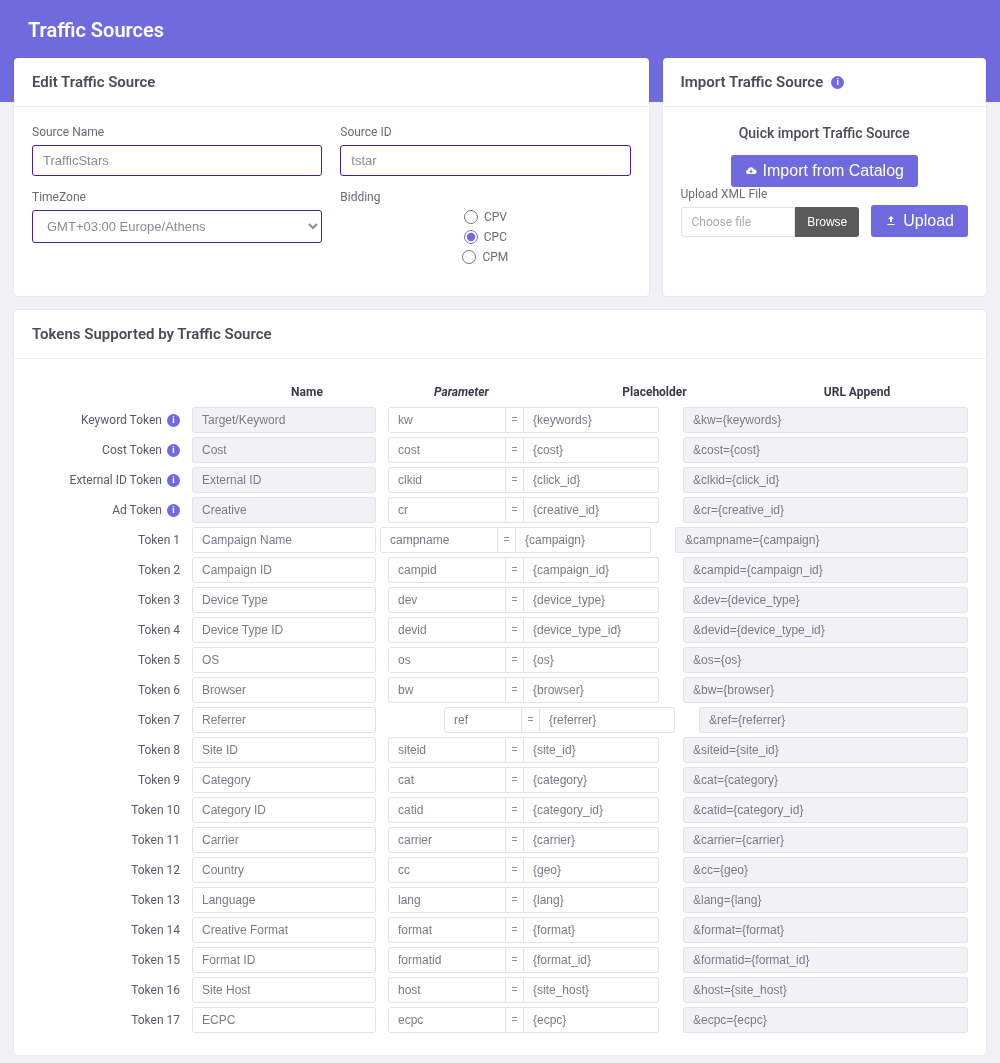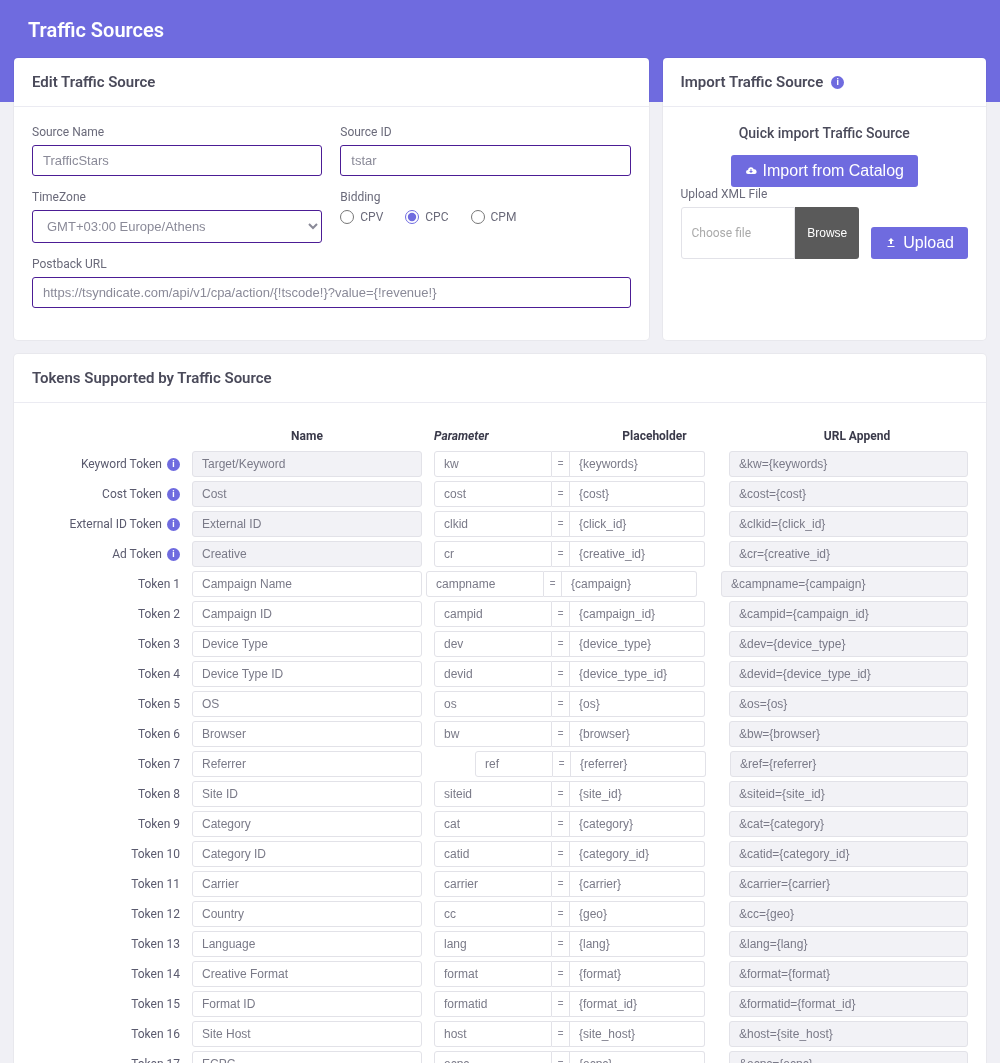--- a/index.html
+++ b/index.html
@@ -11,31 +11,31 @@
 .card { background: #fff; border-radius: 4px; box-shadow: 0 0 0 1px rgba(0,0,0,0.03); }
 .card-hd { padding: 15px 18px; border-bottom: 1px solid #ebebf2; font-size: 15px; font-weight: 600; color: #4a4a5a; display:flex; align-items:center; gap:8px;}
 .card-bd { padding: 18px; }
 .left-card { flex: 0 0 calc(66% - 7px); }
 .right-card { flex: 1; }
 .form-row { display: flex; gap: 18px; }
 .form-group { flex: 1; margin-bottom: 14px; }
 .form-label { display: block; font-size: 12px; color: #6a6a7a; margin-bottom: 6px; }
 .form-control { width: 100%; padding: 7px 10px; border: 1px solid #4c1d95; border-radius: 3px; font-size: 13px; color: #8a8a98; background:#fff; }
 select.form-control { appearance: auto; }
-.bidding { display: flex; gap: 22px; align-items: center; }
+.bidding { display: flex; gap: 6px; align-items: center; flex-direction: column; }
 .radio-item { display: inline-flex; align-items: center; gap: 6px; font-size: 12px; color: #6a6a7a; }
 .radio-item input { accent-color: #6f6bdf; width:14px; height:14px; }
 .right-bd { text-align: center; }
 .quick-title { font-size: 14px; color: #4a4a5a; margin-bottom: 14px; font-weight:500; }
 .btn { display: inline-flex; align-items:center; gap:6px; padding: 7px 14px; border: none; border-radius: 3px; font-size: 16px; cursor: pointer; }
 .btn-primary { background: #6f6bdf; color: #fff; }
 .upload-row { display:flex; gap:12px; align-items:flex-end; text-align:left;}
 .upload-group { flex:1; }
 .file-row { display:flex; }
-.file-input { flex:1; border:1px solid #e2e2e8; border-radius:3px 0 0 3px; padding:18px 10px; font-size:12px; color:#aaa; background:#fff;}
+.file-input { flex:1; border:1px solid #e2e2e8; border-radius:3px 0 0 3px; padding:7px 10px; font-size:12px; color:#aaa; background:#fff;}
 .browse-btn { background:#5a5a5a; color:#fff; border:none; padding:7px 12px; font-size:12px; border-radius:0 3px 3px 0; cursor:pointer;}
 .tokens-card { width:100%; }
 .tokens-hd { padding:15px 18px; font-size:15px; font-weight:600; color:#4a4a5a; border-bottom:1px solid #ebebf2;}
 .tokens-bd { padding:18px; }
 .token-table { display:flex; flex-direction:column; }
 .thead { display:flex; font-weight:700; font-size:12px; color:#3a3a4a; padding:8px 0;}
 .tcol-label { flex:0 0 160px; text-align:right; padding-right:12px; }
 .tcol-name { flex:0 0 230px; text-align:center; }
 .tcol-param { flex:0 0 135px; text-align:left; margin-left:12px;font-style:italic;}
 .tcol-eq { flex:0 0 18px; }
@@ -44,21 +44,21 @@
 .trow { display:flex; align-items:center; margin-bottom:4px; }
 .trow .tcol-label { font-size:12px; color:#5a5a6e; display:flex; justify-content:flex-end; align-items:center; gap:5px;}
 .tinput { width:100%; padding:5px 9px; border:1px solid #e2e2e8; border-radius:3px; font-size:12px; color:#7a7a88; background:#fff;}
 .tinput.ro { background:#f2f2f6; color:#7a7a88; }
 .eq { width:18px; text-align:center; font-size:12px; color:#8a8a98; border:1px solid #e2e2e8; border-left:none; padding:5px 0; background:#fff;}
 .param-wrap { display:flex; width:118px; }
 .param-wrap .tinput { border-radius:3px 0 0 3px; }
 .plh-wrap { width:135px; }
 .plh-wrap .tinput { border-radius:0 3px 3px 0; border-left:none;}
 .append-wrap { flex:1; margin-left:24px;}
-.name-wrap { width:230px; }
+.name-wrap { width:184px; }
 .info-icon { display:inline-flex; width:13px; height:13px; border-radius:50%; background:#6f6bdf; color:#fff; font-size:9px; align-items:center; justify-content:center; font-weight:bold; font-style:normal;}
 .icon-svg { width:12px; height:12px; fill:currentColor; }
 </style>
 </head>
 <body>
 
 <div class="header-bar">
   <h1>Traffic Sources</h1>
 </div>
 
@@ -96,24 +96,20 @@
                   <input type="radio" name="bid" checked="" style="">
                   <span>CPC</span>
                 </label>
               <label class="radio-item">
                   <input type="radio" name="bid" style="">
                   <span>CPM</span>
                 </label>
             </div>
           </div>
         </div>
-        <div class="form-group">
-          <label class="form-label">Postback URL</label>
-          <input class="form-control" value="https://tsyndicate.com/api/v1/cpa/action/{!tscode!}?value={!revenue!}" style="">
-        </div>
       </div>
     </div>
 
     <div class="card right-card">
       <div class="card-hd">
         <span>Import Traffic Source</span>
         <i class="info-icon">i</i>
       </div>
       <div class="card-bd right-bd">
         <div class="quick-title">Quick import Traffic Source</div>
@@ -277,21 +273,21 @@
               </div>
     <div class="eq">=</div>
     <div class="plh-wrap"><input class="tinput" value="{browser}" style=""></div>
     <div class="append-wrap"><input class="tinput ro" readonly="" value="&amp;bw={browser}" style=""></div>
   </div>
   <div class="trow">
     <div class="tcol-label">
                 <span>Token 7</span>
               </div>
     <div class="name-wrap"><input class="tinput " value="Referrer" style=""></div>
-    <div class="param-wrap" style="margin-left:13px;padding-left:40px;">
+    <div class="param-wrap" style="margin-left:28px;padding-left:40px;">
                 <input class="tinput" value="ref" style="">
               </div>
     <div class="eq">=</div>
     <div class="plh-wrap"><input class="tinput" value="{referrer}" style=""></div>
     <div class="append-wrap"><input class="tinput ro" readonly="" value="&amp;ref={referrer}" style=""></div>
   </div>
   <div class="trow">
     <div class="tcol-label">
                 <span>Token 8</span>
               </div>

